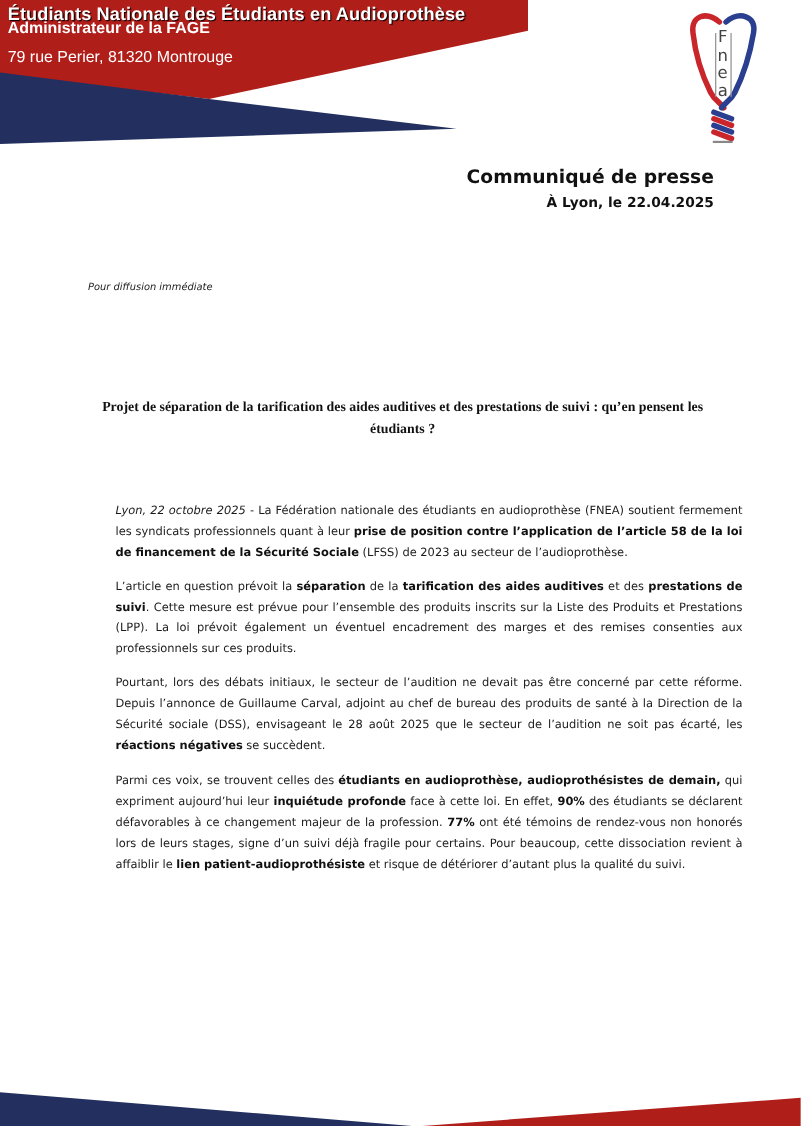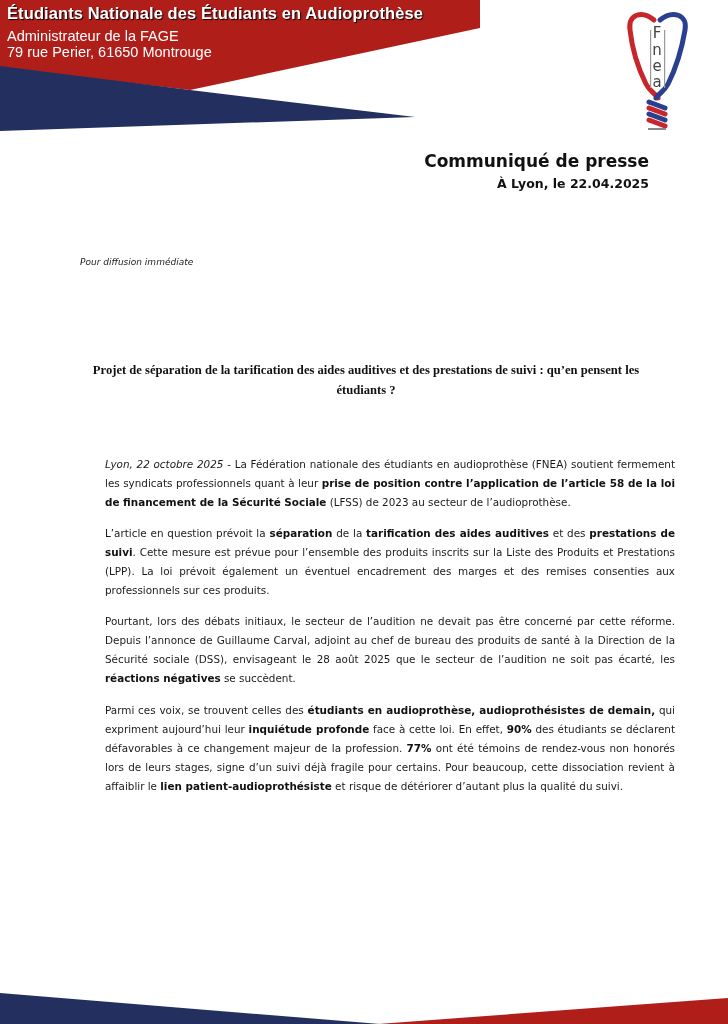--- a/index.html
+++ b/index.html
@@ -19,22 +19,22 @@
   </style>
 </head>
 <body>
 
 <svg class="banner-svg" width="728" height="140" viewBox="0 0 728 140">
   <polygon points="0,0 480,0 480,28 190,90 0,68" fill="#B01E1A"></polygon>
   <polygon points="0,66 190,90 415,117 0,131" fill="#23305F"></polygon>
 </svg>
 
 <div class="hdr-title">Étudiants Nationale des Étudiants en Audioprothèse</div>
-<div class="hdr-line" style="top:28px;">Administrateur de la FAGE</div>
-<div class="hdr-line" style="top:44px;">79 rue Perier, 61650 Montrouge</div>
+<div class="hdr-line" style="top:18px;font-weight:bold;">Administrateur de la FAGE</div>
+<div class="hdr-line" style="top:44px;">79 rue Perier, 81320 Montrouge</div>
 
 <svg class="logo" viewBox="0 0 70 124">
   <path d="M32 12 C20 2, 6 6, 8 22 C10 40, 16 60, 24 76 C28 84, 34 86, 36 90" fill="none" stroke="#C8262A" stroke-width="5" stroke-linecap="round"></path>
   <path d="M38 12 C50 2, 66 6, 63 22 C60 40, 54 60, 46 76 C42 84, 36 86, 34 90" fill="none" stroke="#2A3F8F" stroke-width="5" stroke-linecap="round"></path>
   <rect x="28" y="22" width="1.2" height="58" fill="#999"></rect>
   <rect x="42" y="22" width="1.2" height="58" fill="#999"></rect>
   <text x="35" y="30" text-anchor="middle" font-family="DejaVu Sans, sans-serif" font-size="15" fill="#444">F</text>
   <text x="35" y="47" text-anchor="middle" font-family="DejaVu Sans, sans-serif" font-size="15" fill="#444">n</text>
   <text x="35" y="63" text-anchor="middle" font-family="DejaVu Sans, sans-serif" font-size="15" fill="#444">e</text>
   <text x="35" y="79" text-anchor="middle" font-family="DejaVu Sans, sans-serif" font-size="15" fill="#444">a</text>

